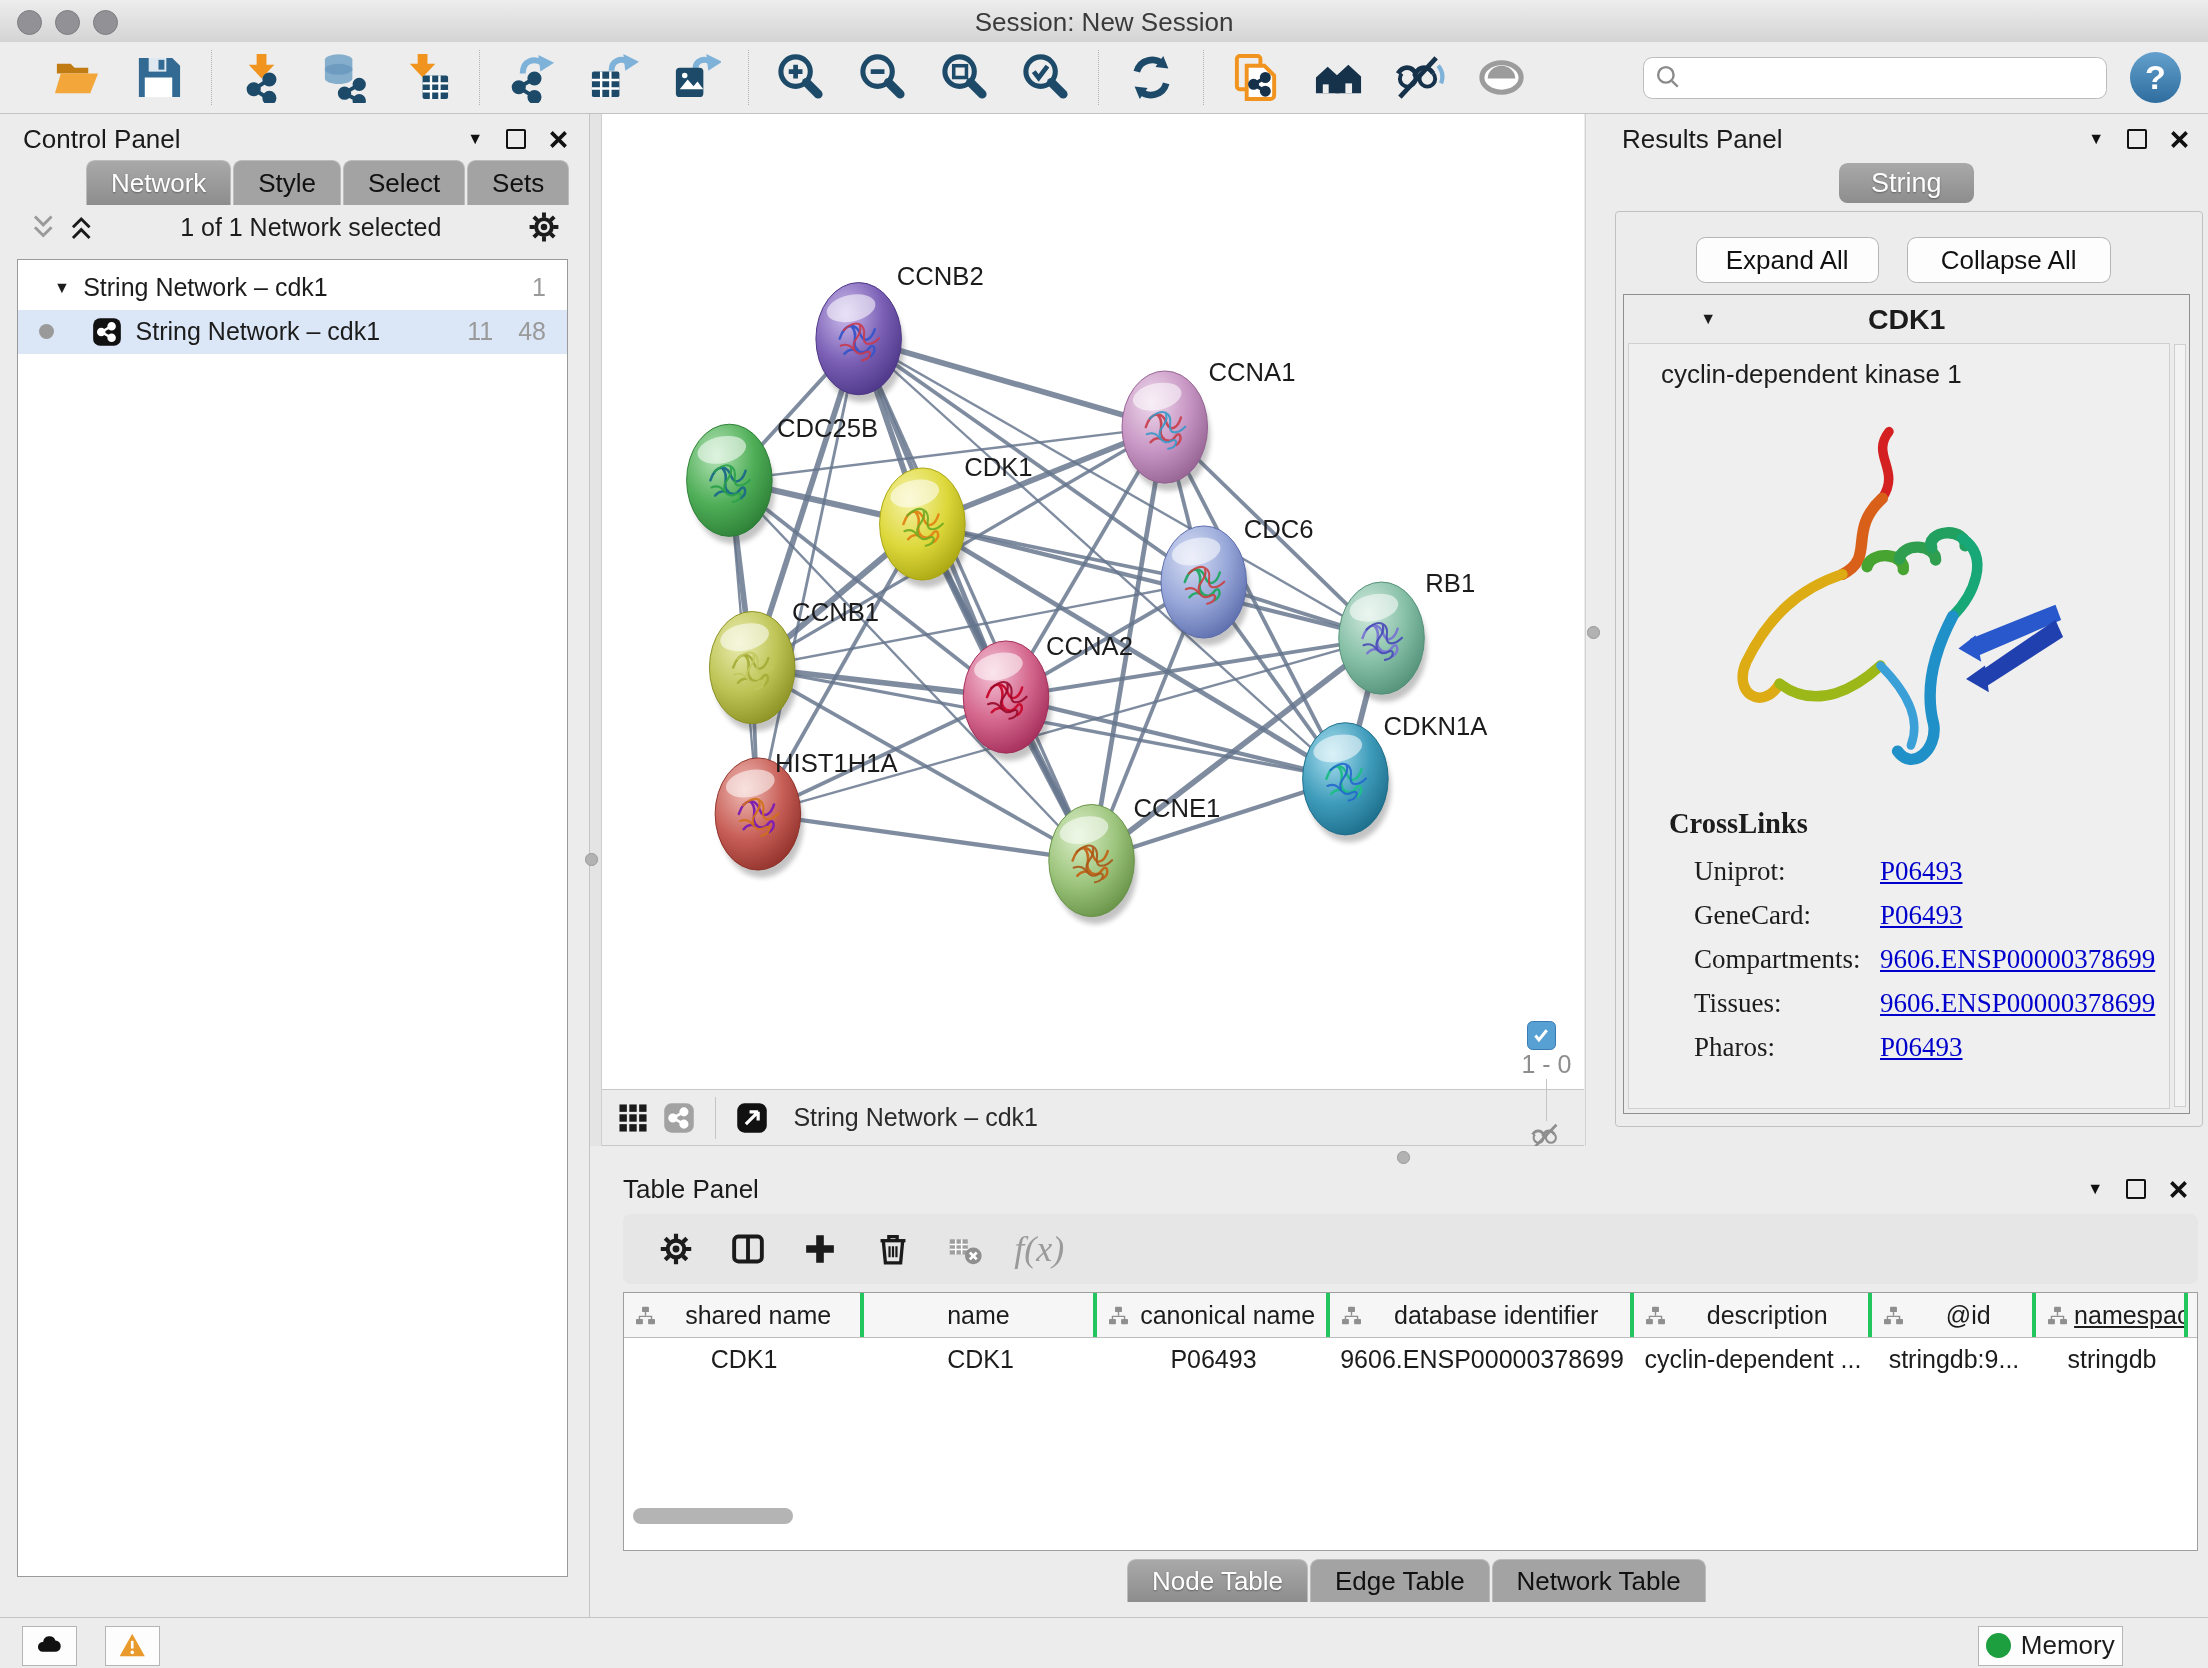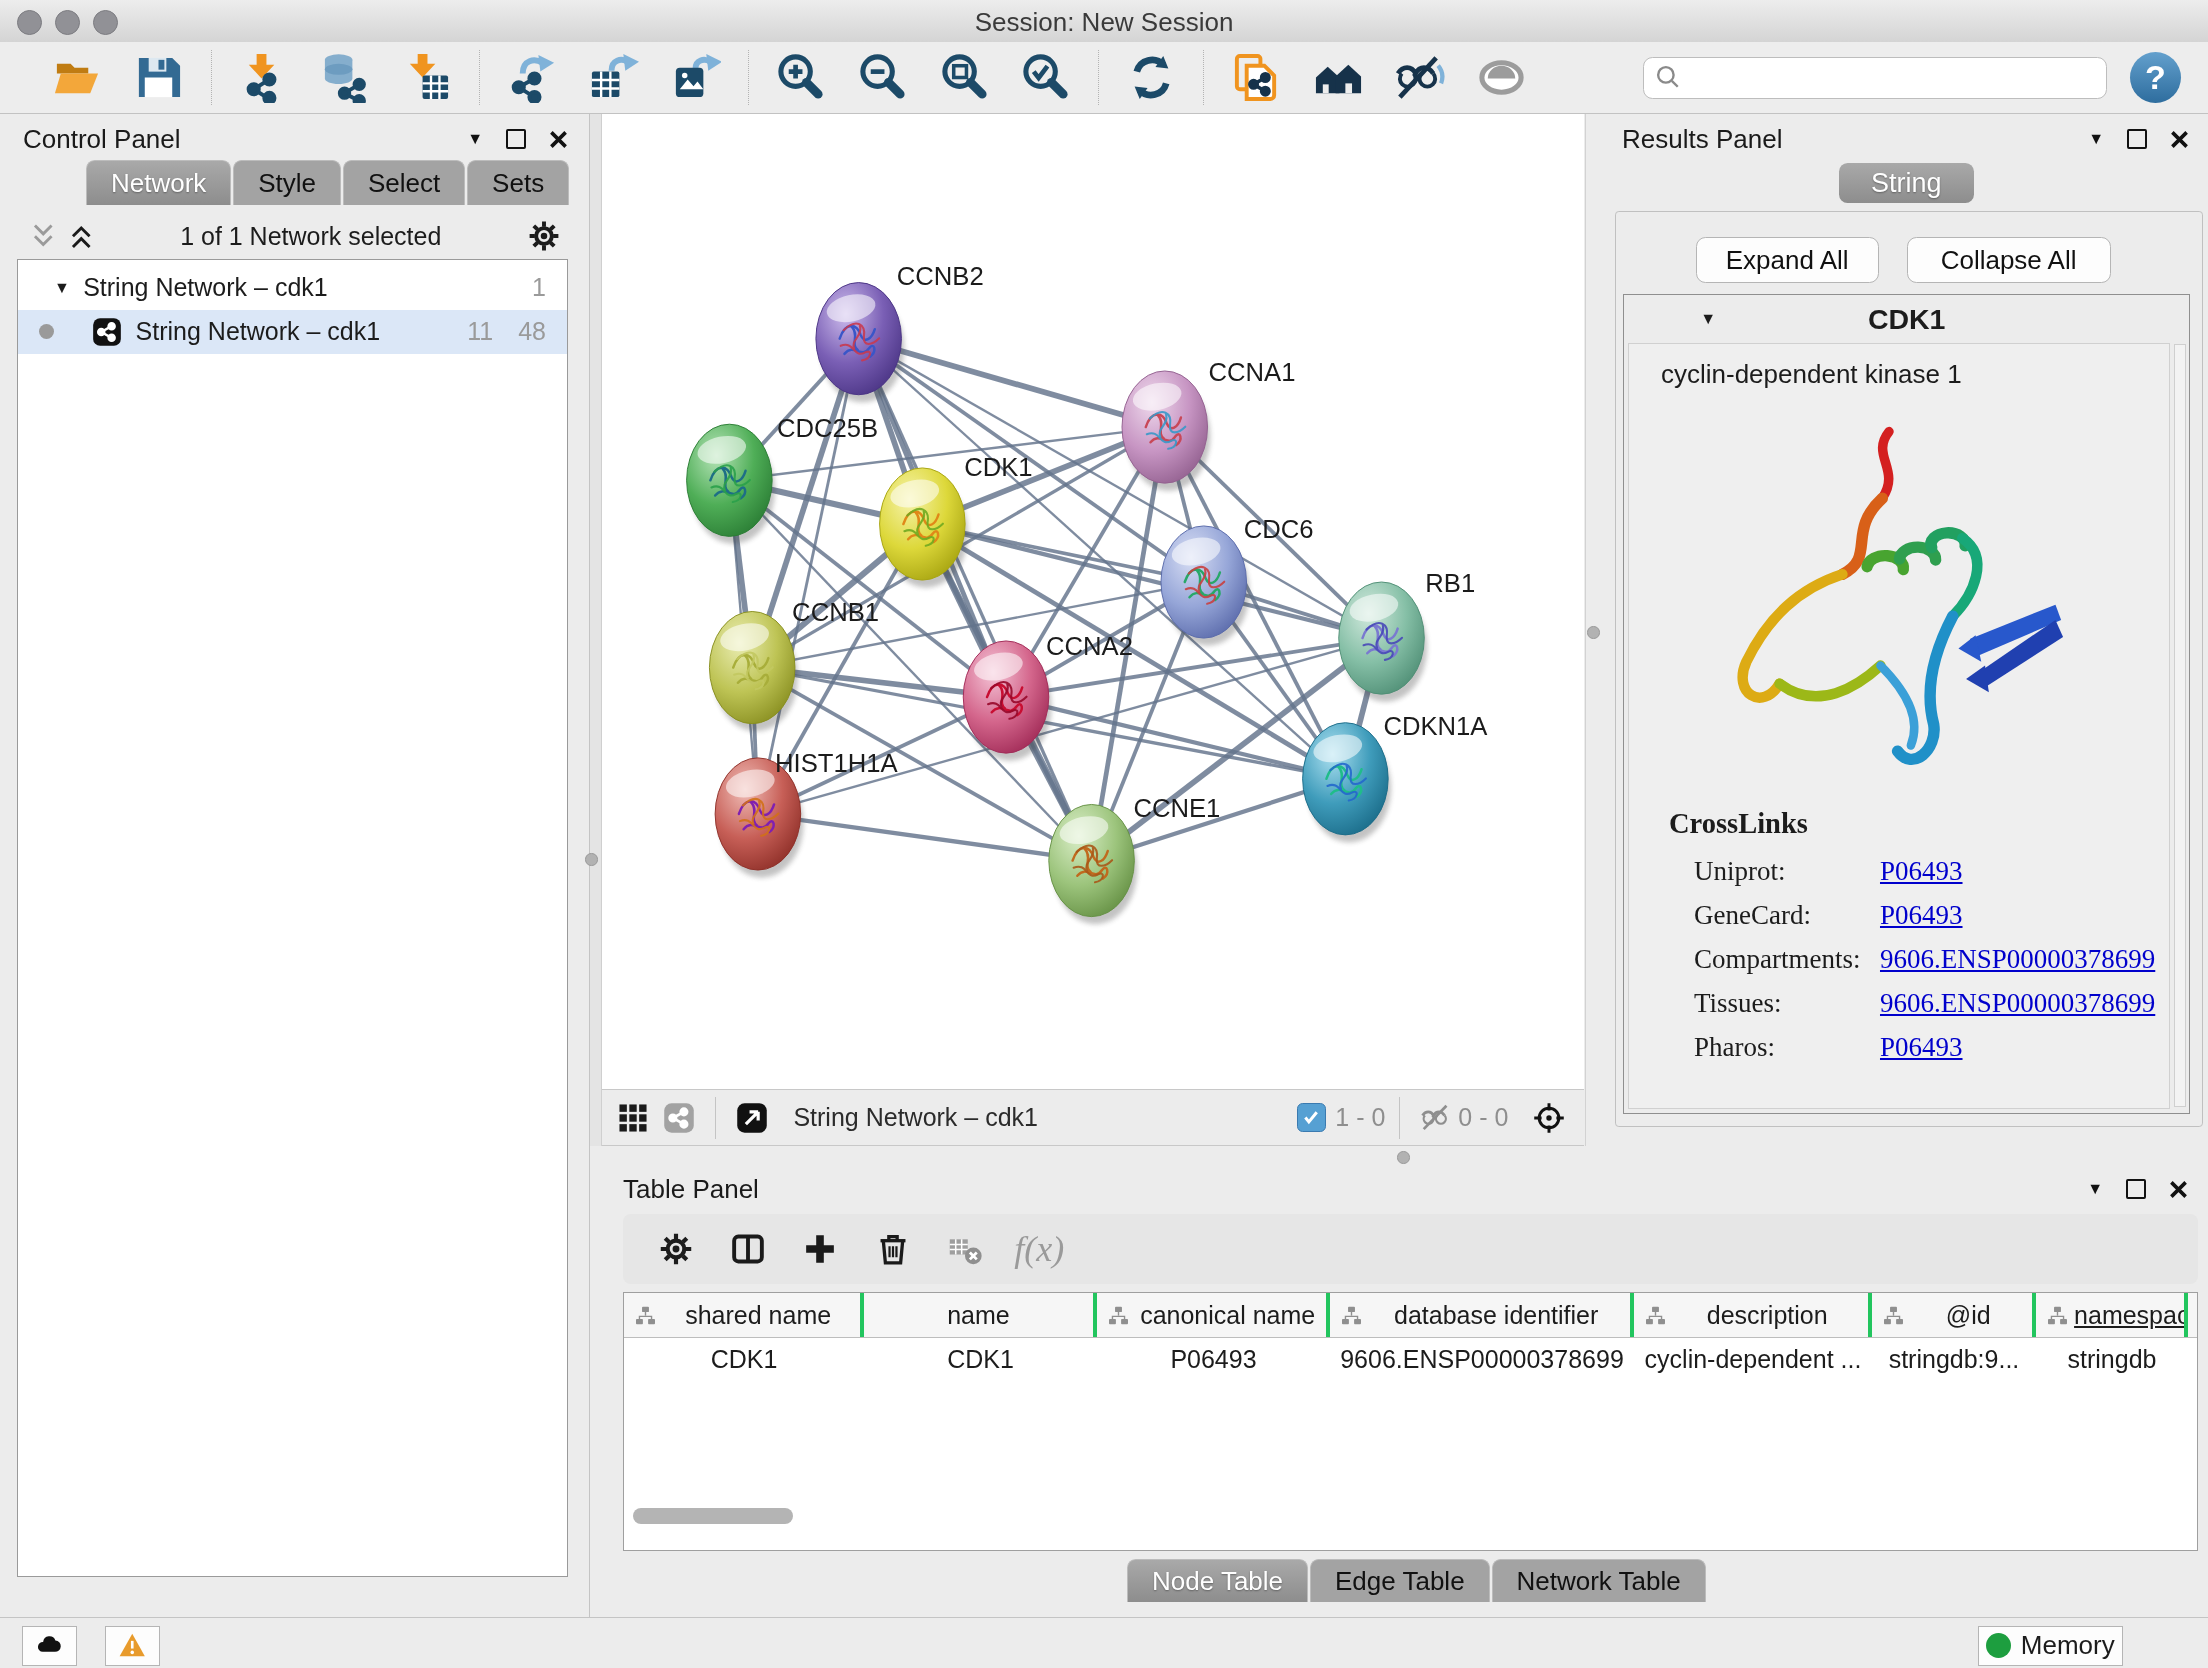--- a/index.html
+++ b/index.html
@@ -37,21 +37,21 @@
   #control-panel{position:absolute;left:0;top:114px;width:590px;height:1503px;background:#ececec;
     border-right:1px solid #c4c4c4;box-sizing:border-box;}
   #cp-head{position:absolute;left:23px;right:21px;top:9.5px;display:flex;align-items:center;}
   #cp-head .win-icons{margin-left:auto;}
   .tabrow{position:absolute;display:flex;}
   .tab{height:44px;display:flex;align-items:center;justify-content:center;padding:0 24px;
     background:#a3a3a3;border:1px solid #bcbcbc;border-bottom:none;border-radius:8.6px 8.6px 0 0;
     font-size:26px;margin-right:1.9px;color:#111;}
   .tab.active{background:linear-gradient(#a9a9a9,#8d8d8d);color:#fff;text-shadow:0 1px 1.9px rgba(0,0,0,.35);}
   #cp-tabs{left:86px;top:46px;}
-  #cp-subhead{position:absolute;left:28.5px;right:28.5px;top:100px;height:44px;display:flex;align-items:center;}
+  #cp-subhead{position:absolute;left:28.5px;right:28.5px;top:91px;height:44px;display:flex;align-items:center;}
   #cp-subhead .summary{flex:1;text-align:center;font-size:25px;}
   .chev svg{width:28.5px;height:28.5px;display:block;}
   .gear-btn svg{width:34px;height:34px;display:block;}
   #cp-tree{position:absolute;left:17px;right:21px;top:145px;bottom:40px;background:#fff;
     border:1.4px solid #9a9a9a;}
   .tree-row{height:44px;display:flex;align-items:center;font-size:25px;}
   .tree-row .count{color:#9a9a9a;}
   .tree-row.selected{background:#dbe7f7;}
   .tree-dot{width:15px;height:15px;border-radius:50%;background:#9a9a9a;margin:0 13.3px 0 21px;}
   .net-glyph svg{width:30px;height:30px;display:block;}
@@ -60,21 +60,21 @@
   #net-ldiv{position:absolute;left:0;top:0;width:12.4px;height:1054px;background:#e4e4e4;border-right:1px solid #cfcfcf;box-sizing:border-box;}
   #net-canvas{position:absolute;left:12.4px;top:0;width:982px;height:975px;background:#fff;}
   #net-rstrip{position:absolute;left:995px;top:0;width:23px;height:1054px;background:#ececec;border-left:1px solid #d2d2d2;box-sizing:border-box;}
   .handle-dot{position:absolute;width:10.5px;height:10.5px;border-radius:50%;background:#b2b2b2;border:1px solid #9a9a9a;}
   #net-bbar{position:absolute;left:12.4px;top:975px;width:982px;height:57px;background:#ececec;
     border-top:1px solid #c8c8c8;border-bottom:1px solid #c8c8c8;display:flex;align-items:center;box-sizing:border-box;}
   #net-bbar .vsep{height:42px;border-left:1px solid #c4c4c4;margin:0 13.3px;}
   .bbi{display:flex;align-items:center;justify-content:center;margin:0 6.7px;}
   .bbi svg{width:32px;height:32px;display:block;}
   #net-title{font-size:25px;color:#2b2b2b;margin-left:19px;}
-  #net-badges{margin-left:auto;display:flex;align-items:center;color:#8e8e8e;font-size:25px;}
+  #net-badges{margin-left:auto;display:flex;align-items:center;color:#8e8e8e;font-size:25px;flex-direction:column;}
   #sel-check{width:28.5px;height:28.5px;border-radius:5.7px;background:#56a0d3;border:1px solid #3a7ab0;
     display:flex;align-items:center;justify-content:center;margin-right:9.5px;box-sizing:border-box;}
   #sel-check svg{width:21px;height:21px;}
   #net-divider{position:absolute;left:0;top:1032px;width:1018px;height:22px;background:#ececec;}
   
   #results-panel{position:absolute;left:1607px;top:114px;width:601px;height:1054px;background:#ececec;}
   #rp-head{position:absolute;left:15px;right:19px;top:9.5px;display:flex;align-items:center;}
   #rp-head .win-icons{margin-left:auto;}
   #rp-tab{position:absolute;left:232px;top:49px;height:40px;padding:0 32px;border-radius:8.6px;
     background:linear-gradient(#a9a9a9,#8d8d8d);color:#fff;font-size:27px;display:flex;align-items:center;

